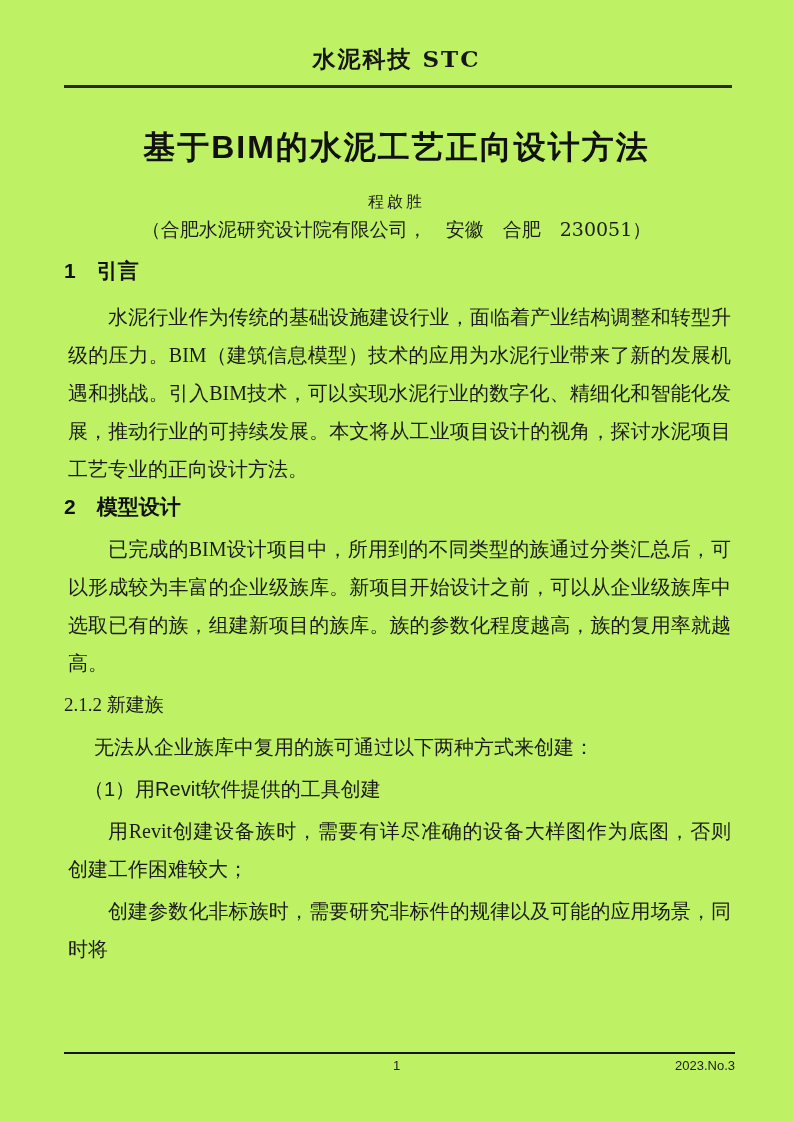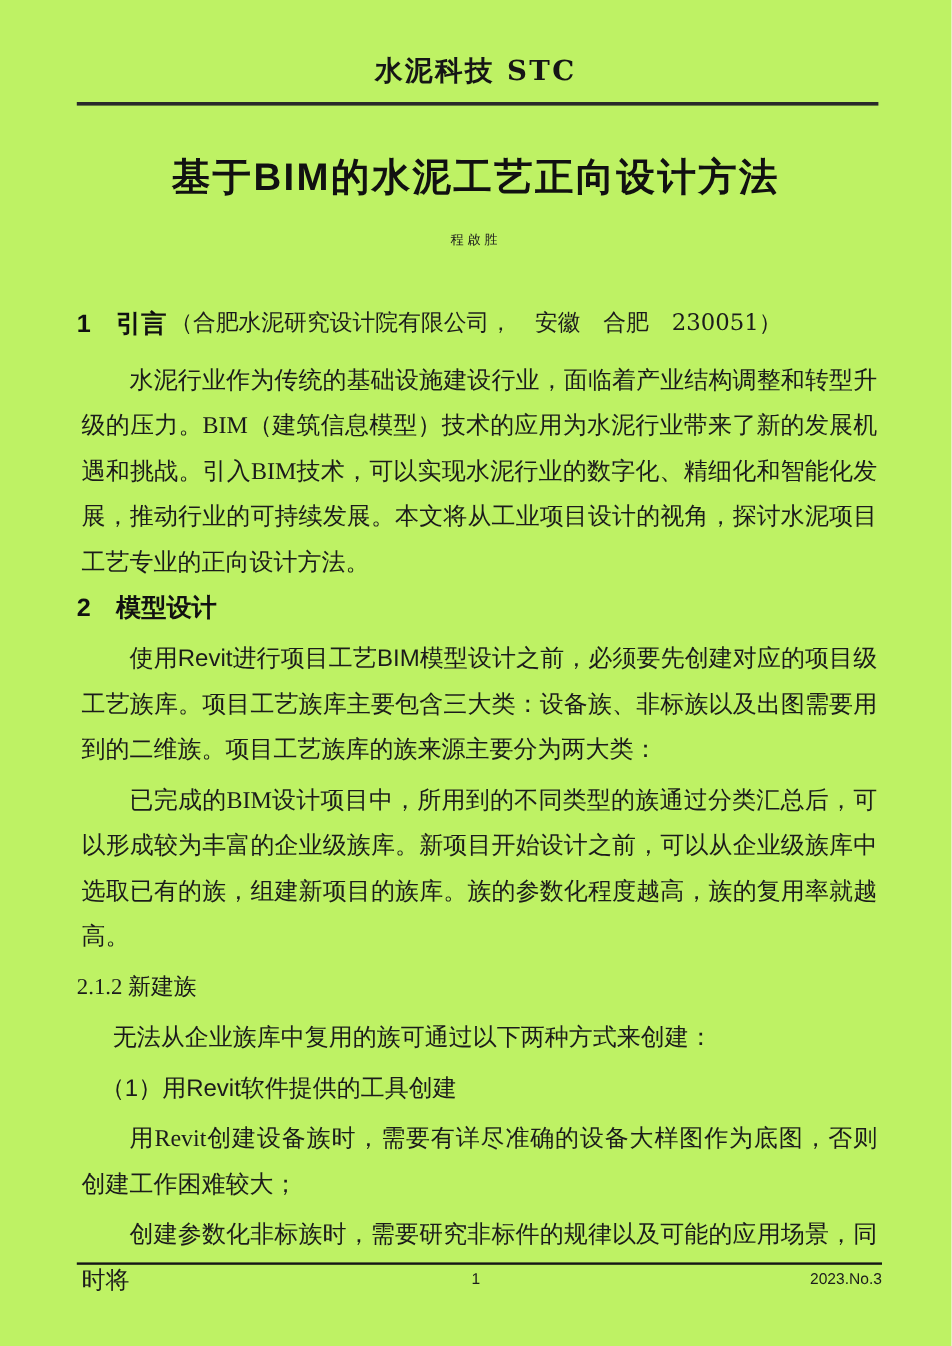--- a/index.html
+++ b/index.html
@@ -51,34 +51,33 @@
     letter-spacing: 2px;
     color: #111111;
   }
   .author {
     position: absolute;
     top: 192px;
     left: 0;
     width: 100%;
     text-align: center;
     font-family: "DejaVu Serif", serif;
-    font-size: 11px;
+    font-size: 16px;
     letter-spacing: 3px;
     color: #1c1c1c;
   }
   .affiliation {
     position: absolute;
     top: 217px;
     left: 0;
     width: 100%;
     text-align: center;
     font-family: "DejaVu Serif", serif;
     font-size: 19px;
     color: #1c1c1c;
-    margin-top: 39px;
   }
   
   .body {
     position: absolute;
     top: 256px;
     left: 64px;
     width: 671px;
     font-size: 20px;
     line-height: 38px;
     text-align: justify;
@@ -164,21 +163,20 @@
 
   <div class="body">
 
     <h2 class="h-level1">1　引言</h2>
 
     <p class="indent2">水泥行业作为传统的基础设施建设行业，面临着产业结构调整和转型升级的压力。BIM（建筑信息模型）技术的应用为水泥行业带来了新的发展机遇和挑战。引入BIM技术，可以实现水泥行业的数字化、精细化和智能化发展，推动行业的可持续发展。本文将从工业项目设计的视角，探讨水泥项目工艺专业的正向设计方法。</p>
 
     <h2 class="h-level1 mid">2　模型设计</h2>
 
 
-    <p class="indent2 sans">使用Revit进行项目工艺BIM模型设计之前，必须要先创建对应的项目级工艺族库。项目工艺族库主要包含三大类：设备族、非标族以及出图需要用到的二维族。项目工艺族库的族来源主要分为两大类：</p>
 
 
     <p class="indent2">已完成的BIM设计项目中，所用到的不同类型的族通过分类汇总后，可以形成较为丰富的企业级族库。新项目开始设计之前，可以从企业级族库中选取已有的族，组建新项目的族库。族的参数化程度越高，族的复用率就越高。</p>
 
     <h4 class="h-level3">2.1.2 新建族</h4>
 
     <p class="indent13">无法从企业族库中复用的族可通过以下两种方式来创建：</p>
 
     <p class="indent08 sans">（1）用Revit软件提供的工具创建</p>
 

